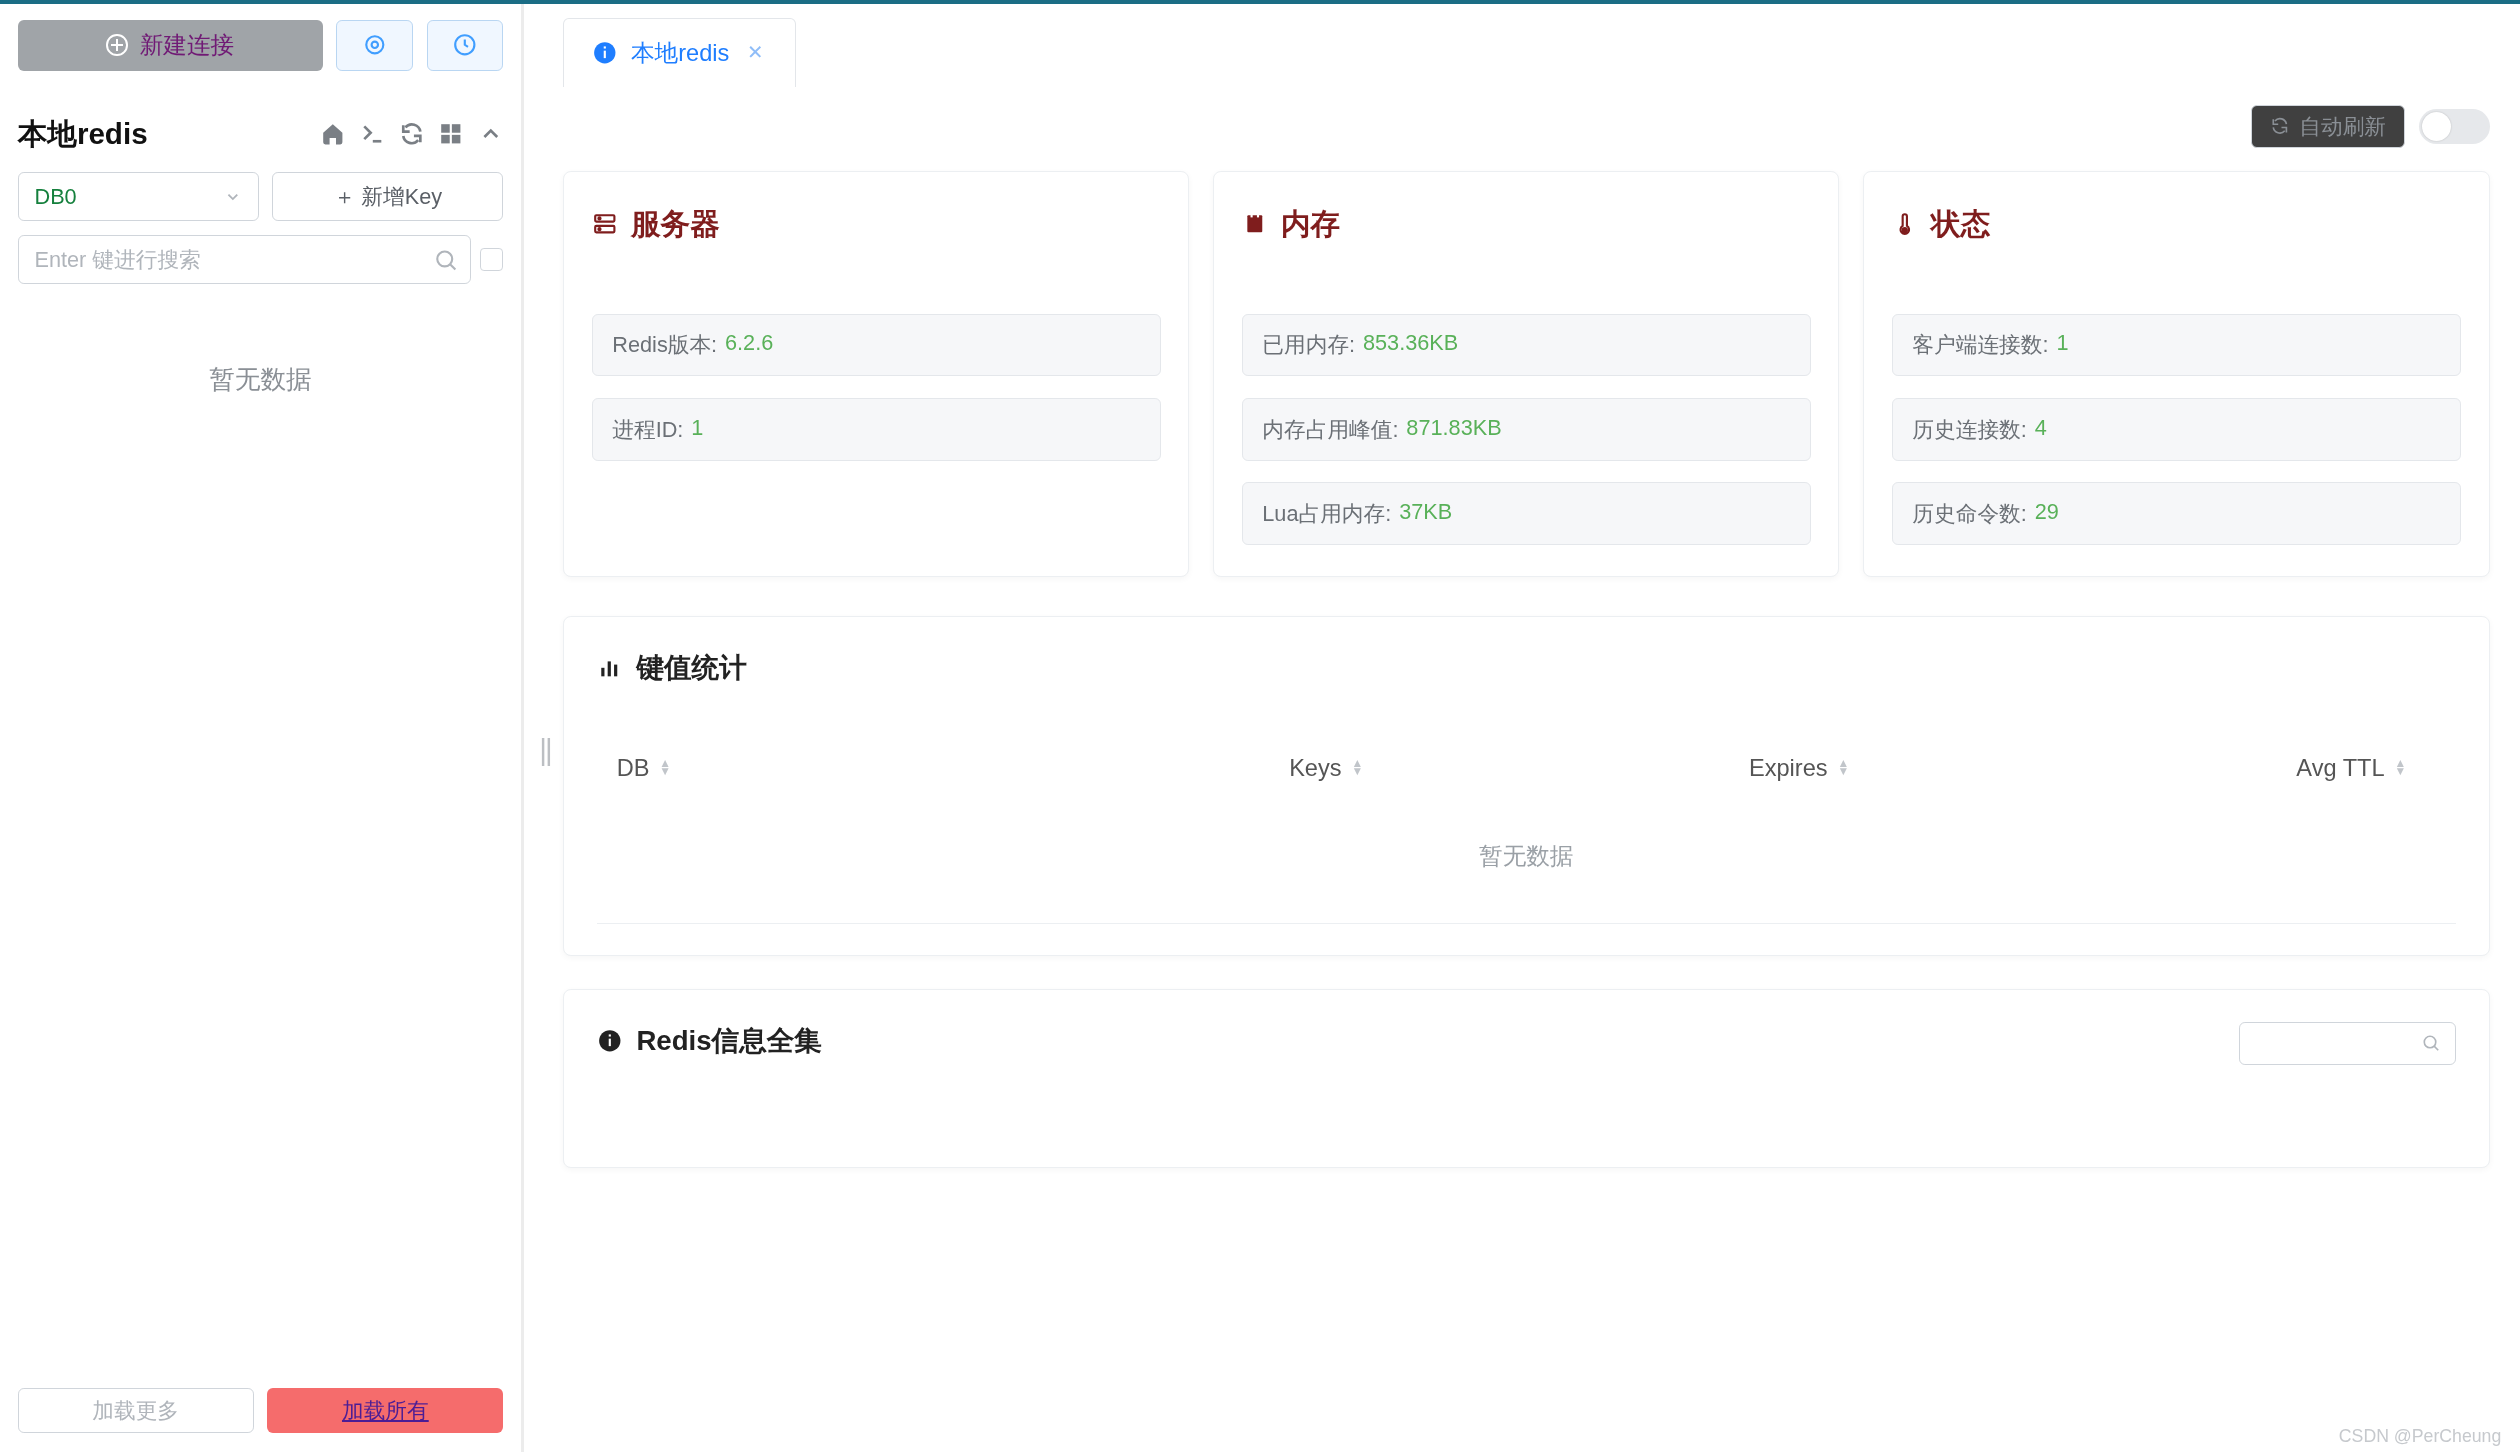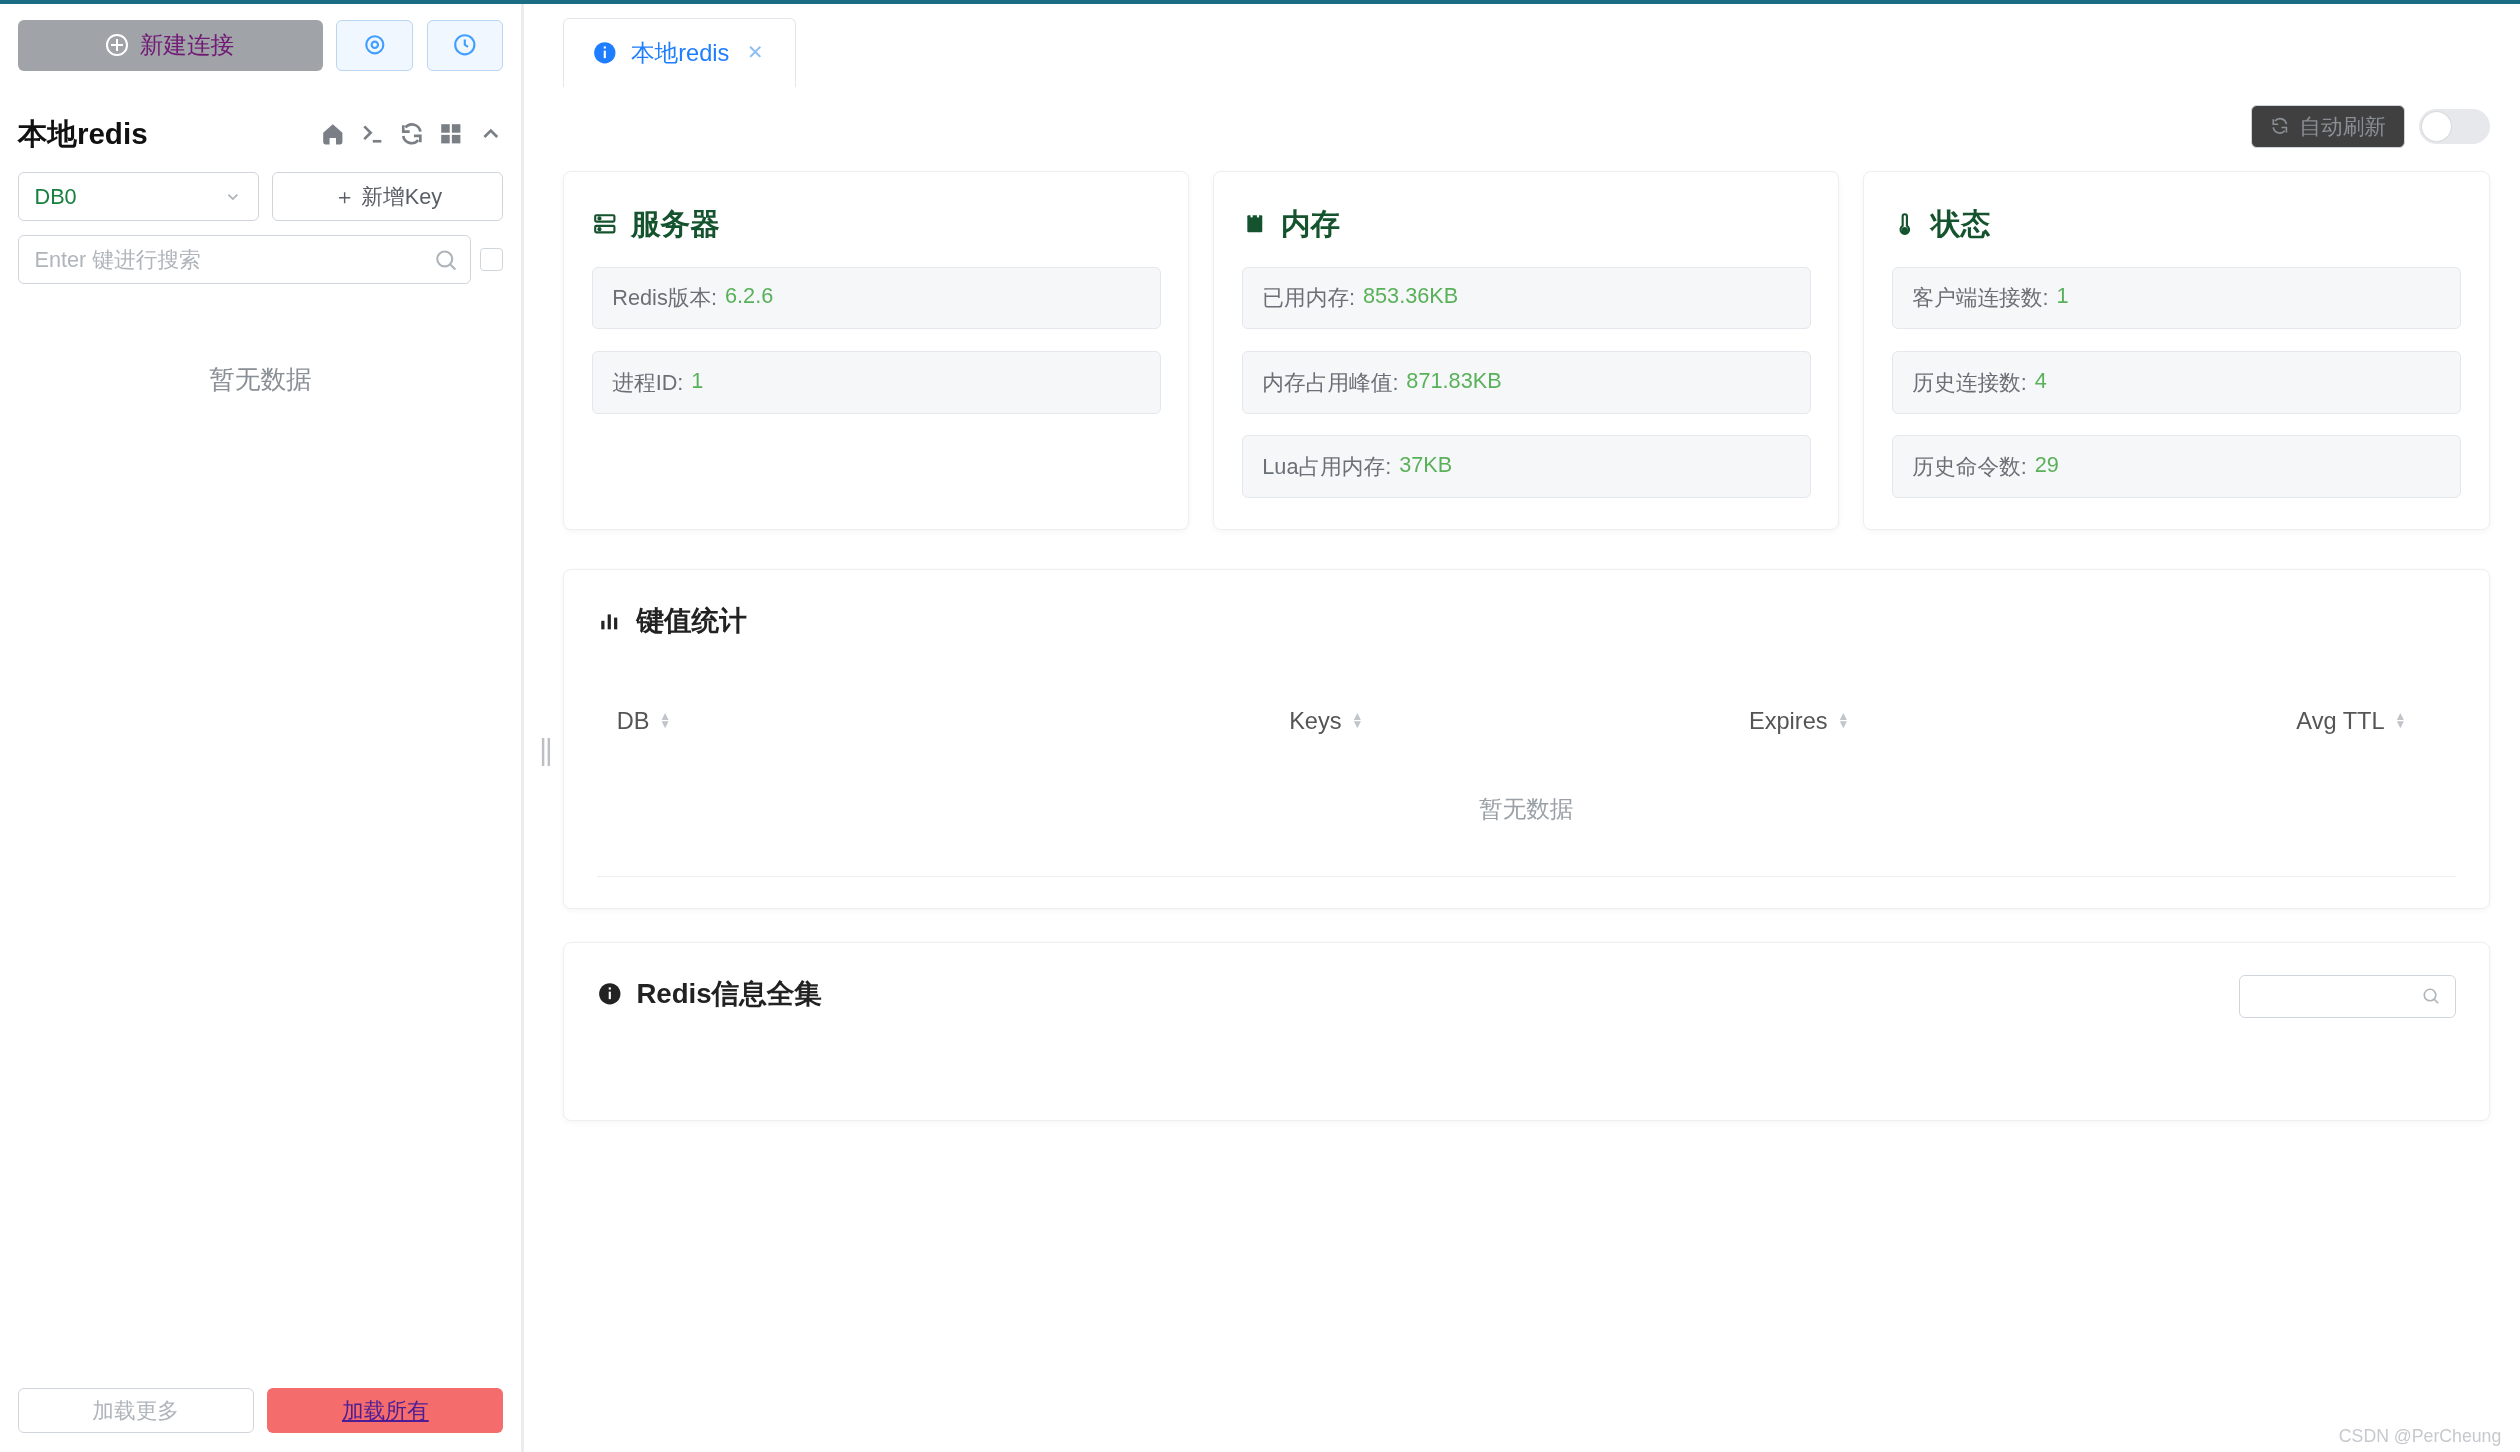--- a/index.html
+++ b/index.html
@@ -129,21 +129,21 @@
     background:#e6e8eb; position:relative; cursor:pointer;
   }
   .toggle::after { content:""; position:absolute; left:3px; top:3px; width:29.6px; height:29.6px; border-radius:50%; background:#fff; box-shadow:0 0 2px rgba(0,0,0,.2); }
 
   .cards { display:flex; gap: 23.6px; margin-bottom: 39px; }
   .card {
     flex:1; background:#fff; border:1px solid #eceff2; border-radius:7.9px;
     box-shadow: 0 2px 5.9px rgba(0,0,0,0.04);
     padding: 31.5px 27.6px;
   }
-  .card-title { font-size: 29.6px; font-weight:600; color:#14532d; display:flex; align-items:center; gap:13.8px; margin-bottom: 22px; }
+  .card-title { font-size: 29.6px; font-weight:600; color:#7f1d1d; display:flex; align-items:center; gap:13.8px; margin-bottom: 69px; }
   .stat {
     background:#f6f7f9; border:1px solid #e4e7eb; border-radius:5.9px;
     padding: 15.8px 19.7px; margin-bottom: 21.7px;
     font-size: 21.7px; color:#6b7076; display:flex; gap:7.9px;
     white-space:nowrap; overflow:hidden; text-overflow:ellipsis;
   }
   .stat .val { color:#59b159; overflow:hidden; text-overflow:ellipsis; }
   .stat:last-child { margin-bottom:0; }
 
   .panel {

